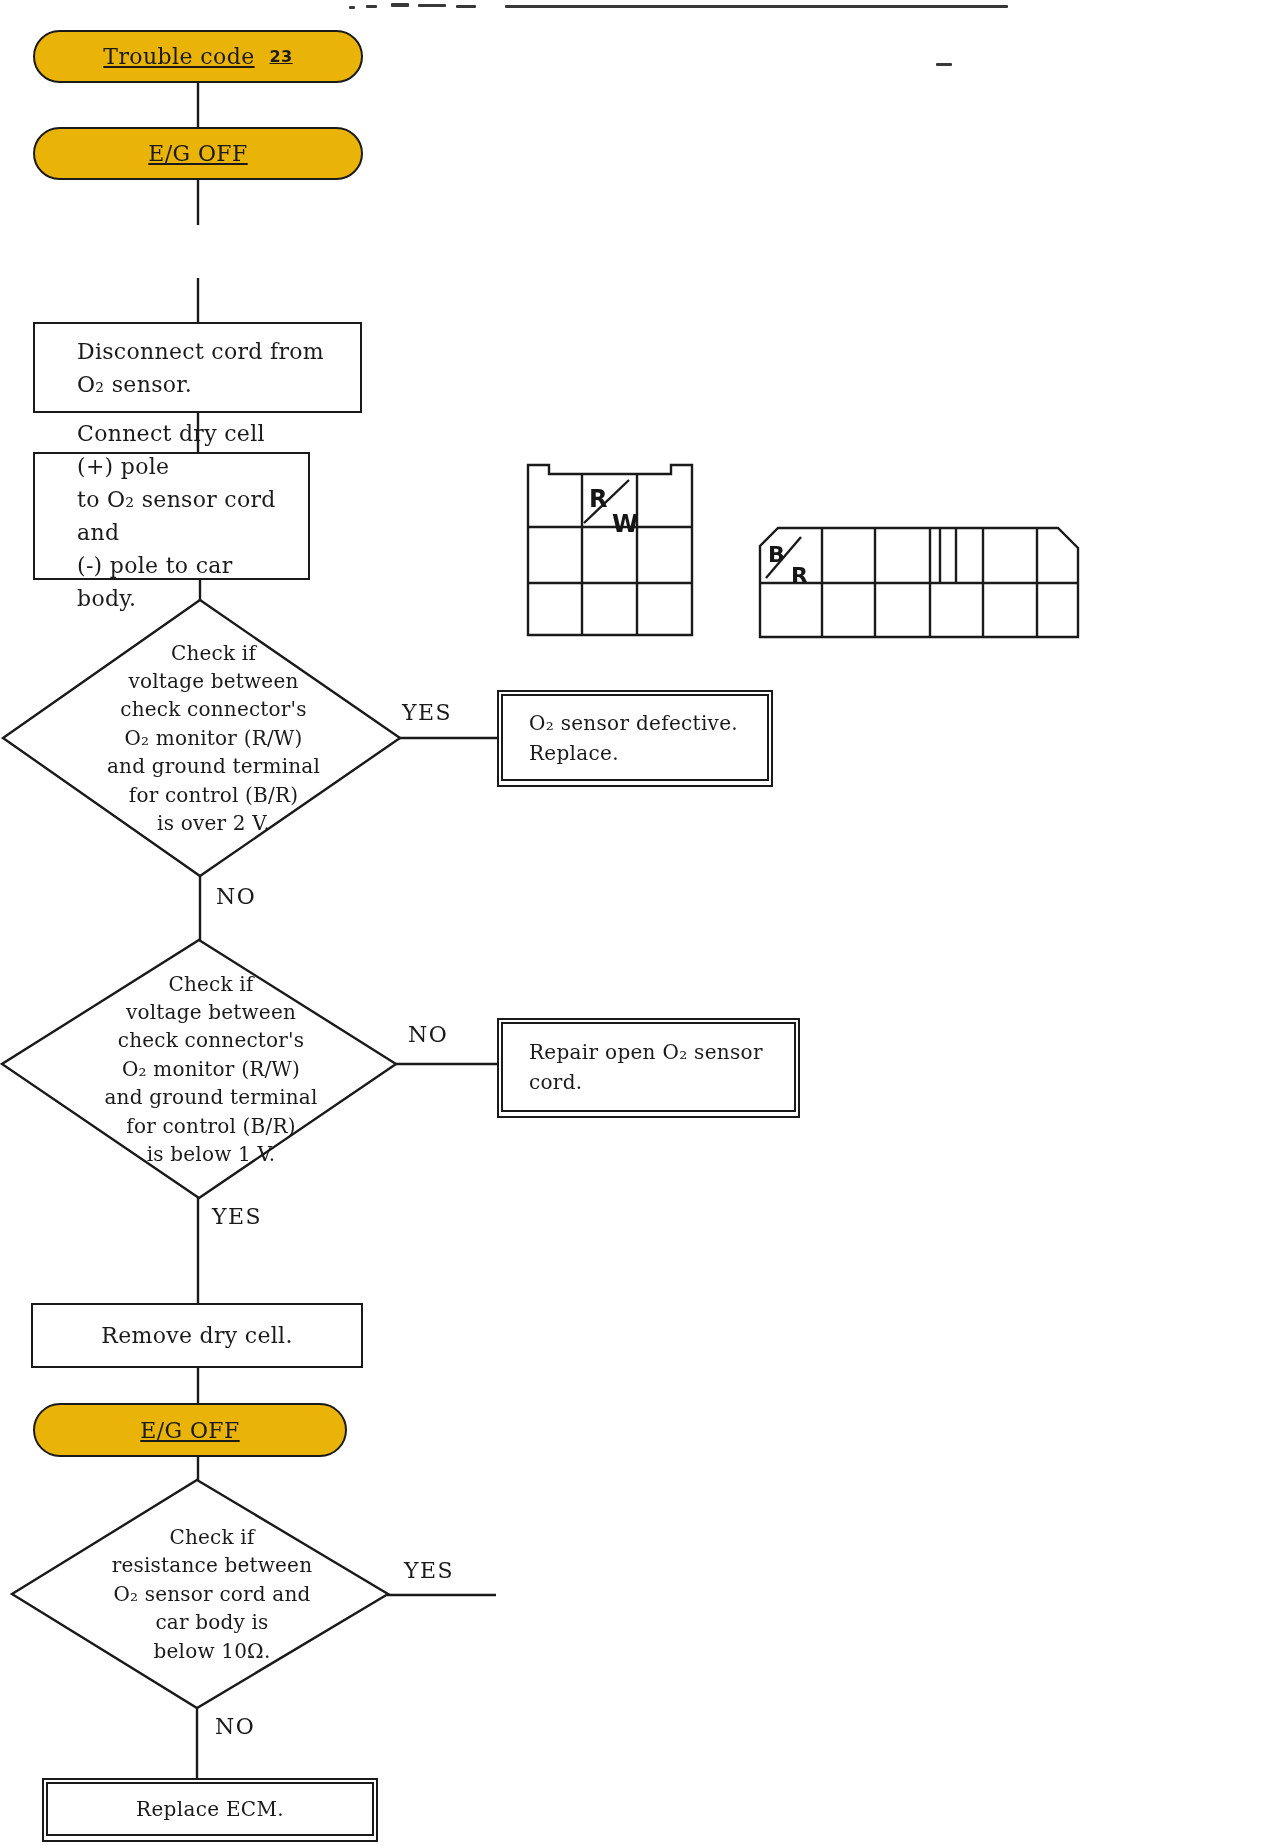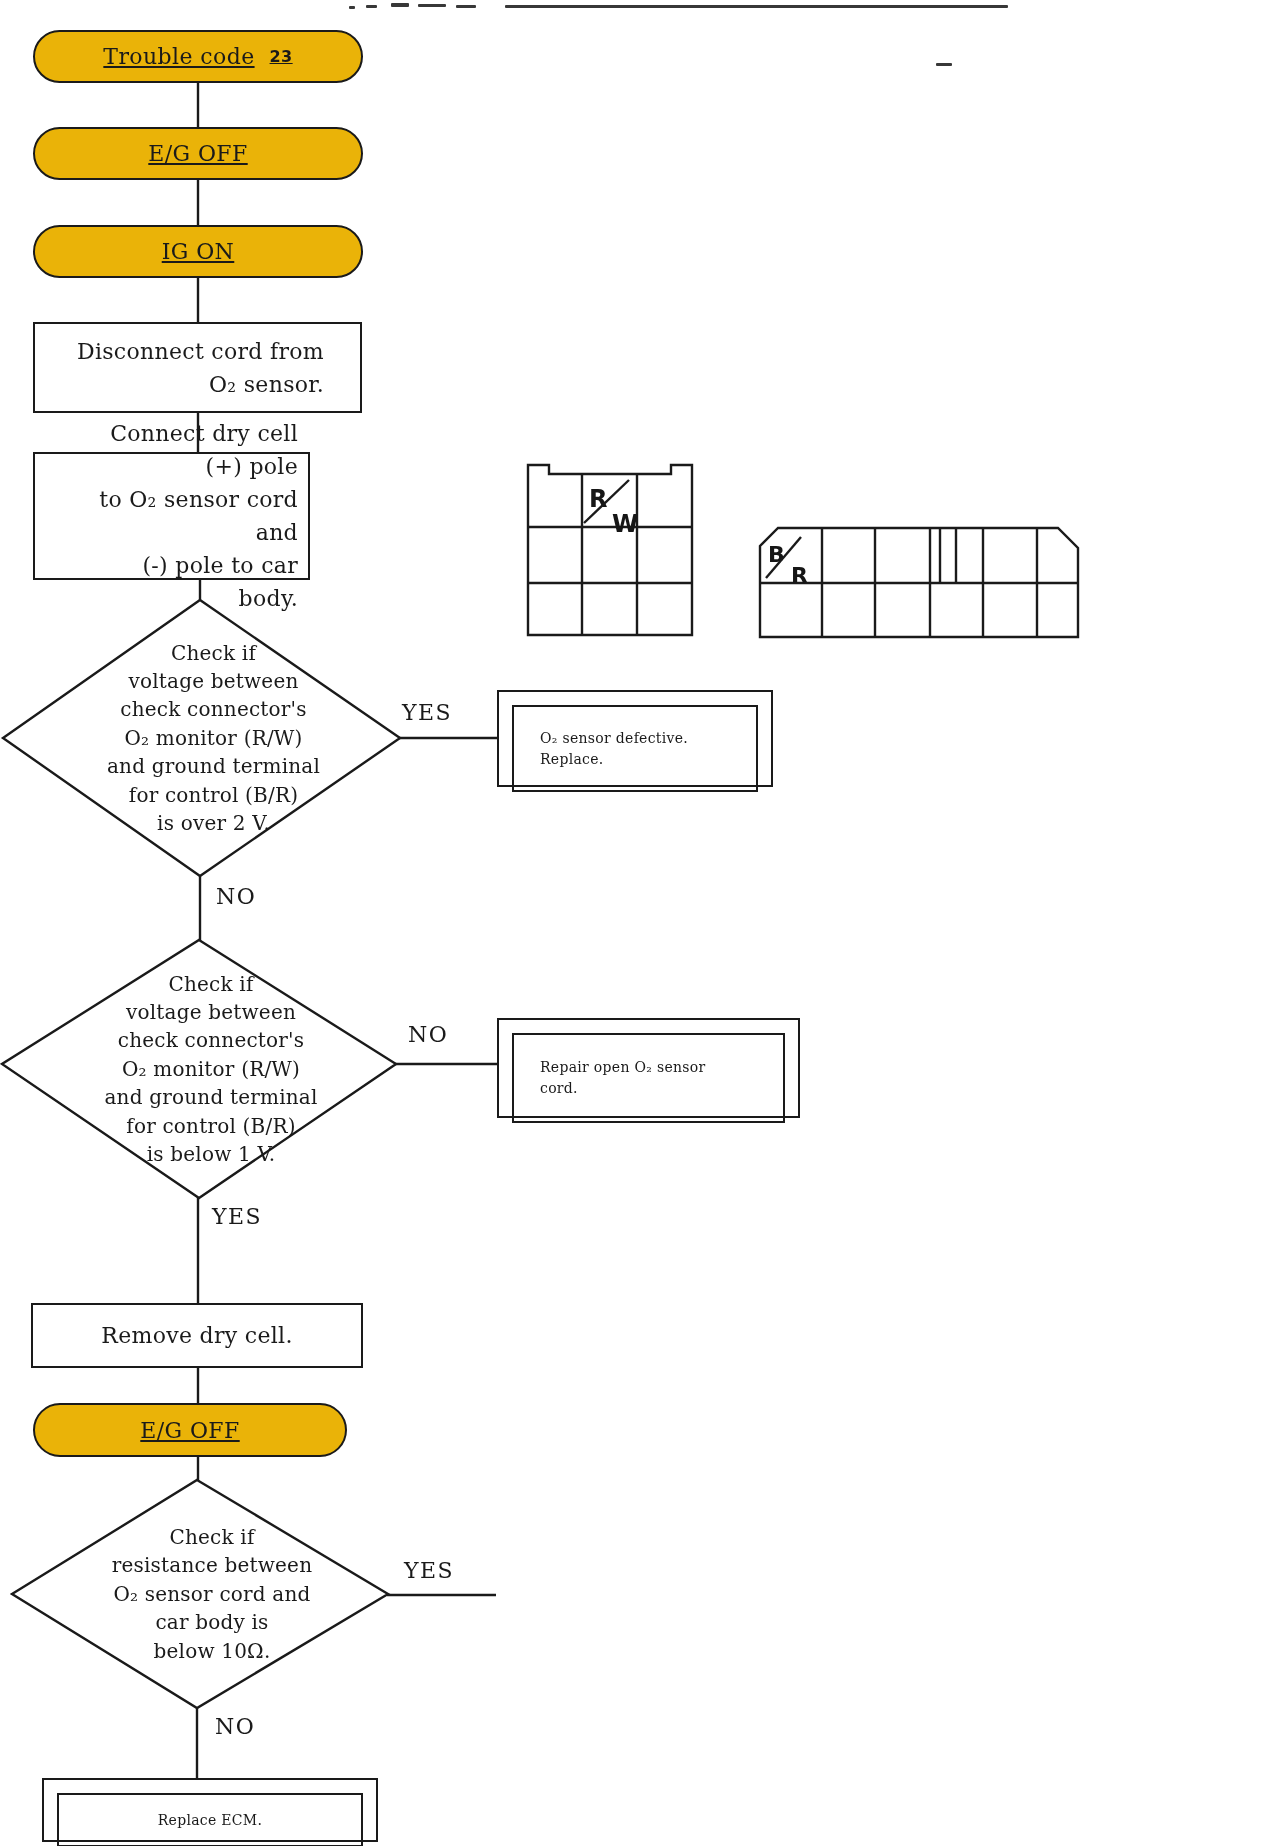--- a/index.html
+++ b/index.html
@@ -13,29 +13,29 @@
     position:absolute;border:2.5px solid #1a1a1a;border-radius:28px;background:#eab308;
     display:flex;align-items:center;justify-content:center;
     font-size:22px;letter-spacing:.4px;box-sizing:border-box;text-decoration:underline;
   }
   
   .process{
     position:absolute;border:2.5px solid #1a1a1a;background:#fff;box-sizing:border-box;
     display:flex;align-items:center;font-size:22px;letter-spacing:.3px;line-height:1.5;
   }
   .process .txt{white-space:pre-line;}
-  .pad{padding-left:42px;padding-right:10px;text-align:right;}
+  .pad{padding-left:42px;padding-right:10px;}
   .centered{justify-content:center;text-align:center;}
   
   .dbox{
     position:absolute;border:2.5px solid #1a1a1a;background:#fff;box-sizing:border-box;
   }
   .dbox .inner{
-    border:2px solid #1a1a1a;margin:13px;height:calc(100% - 10px);
-    display:flex;align-items:center;font-size:14px;letter-spacing:.3px;line-height:1.5;
+    border:2px solid #1a1a1a;margin:2px;height:calc(100% - 10px);
+    display:flex;align-items:center;font-size:20px;letter-spacing:.3px;line-height:1.5;
   }
   .dbox .inner .txt{white-space:pre-line;padding-left:26px;padding-right:8px;}
   .dbox .inner.ctr .txt{padding:0;width:100%;text-align:center;}
   
   .dtext{
     position:absolute;display:flex;align-items:center;justify-content:center;
     text-align:center;font-size:20px;line-height:1.42;letter-spacing:.2px;
   }
   .dtext .txt{white-space:pre-line;margin-left:24px;}
   
@@ -116,23 +116,20 @@
   <div class="artifact" style="left:936px;top:63px;width:16px;height:3px"></div>
   <div class="artifact" style="left:776px;top:1059px;width:13px;height:2.5px"></div>
 
   <div class="terminal" style="left:33px;top:30px;width:330px;height:53px">
     <span>Trouble code</span>
     <span class="title-code">23</span>
   </div>
   <div class="terminal" style="left:33px;top:127px;width:330px;height:53px">
     <span>E/G OFF</span>
   </div>
-  <div class="terminal" style="left:33px;top:225px;width:330px;height:53px">
-    <span>IG ON</span>
-  </div>
 
   <div class="process pad" style="left:33px;top:322px;width:329px;height:91px">
     <span class="txt">Disconnect cord from
 O₂ sensor.</span>
   </div>
   <div class="process pad" style="left:33px;top:452px;width:277px;height:128px">
     <span class="txt">Connect dry cell (+) pole
 to O₂ sensor cord and
 (-) pole to car body.</span>
   </div>

